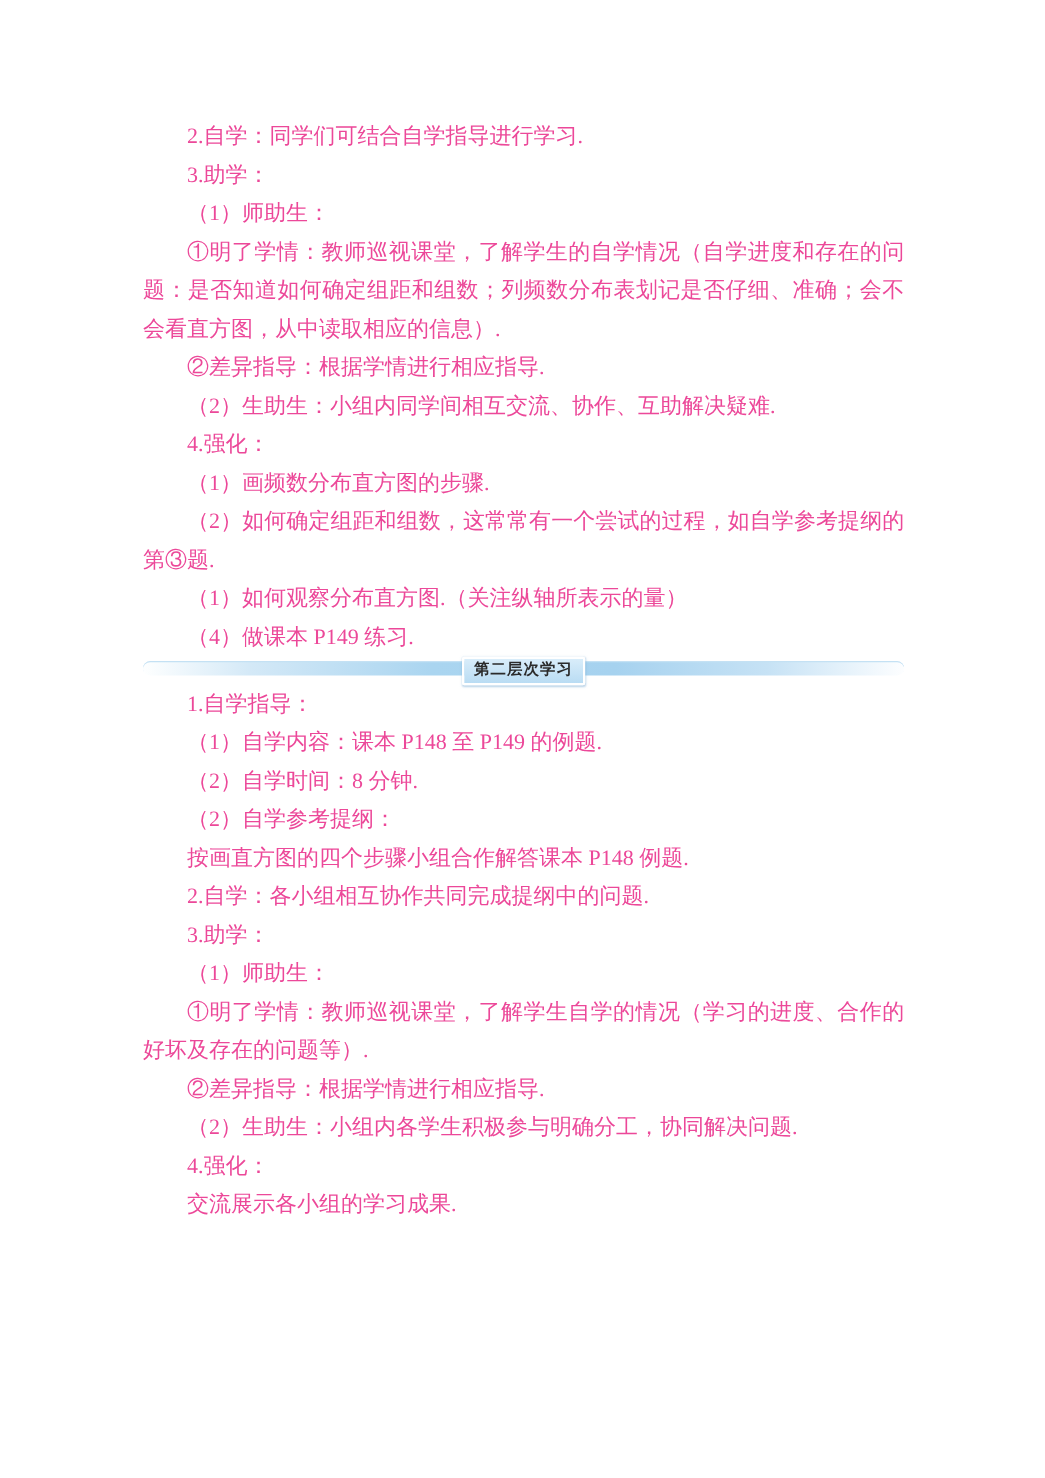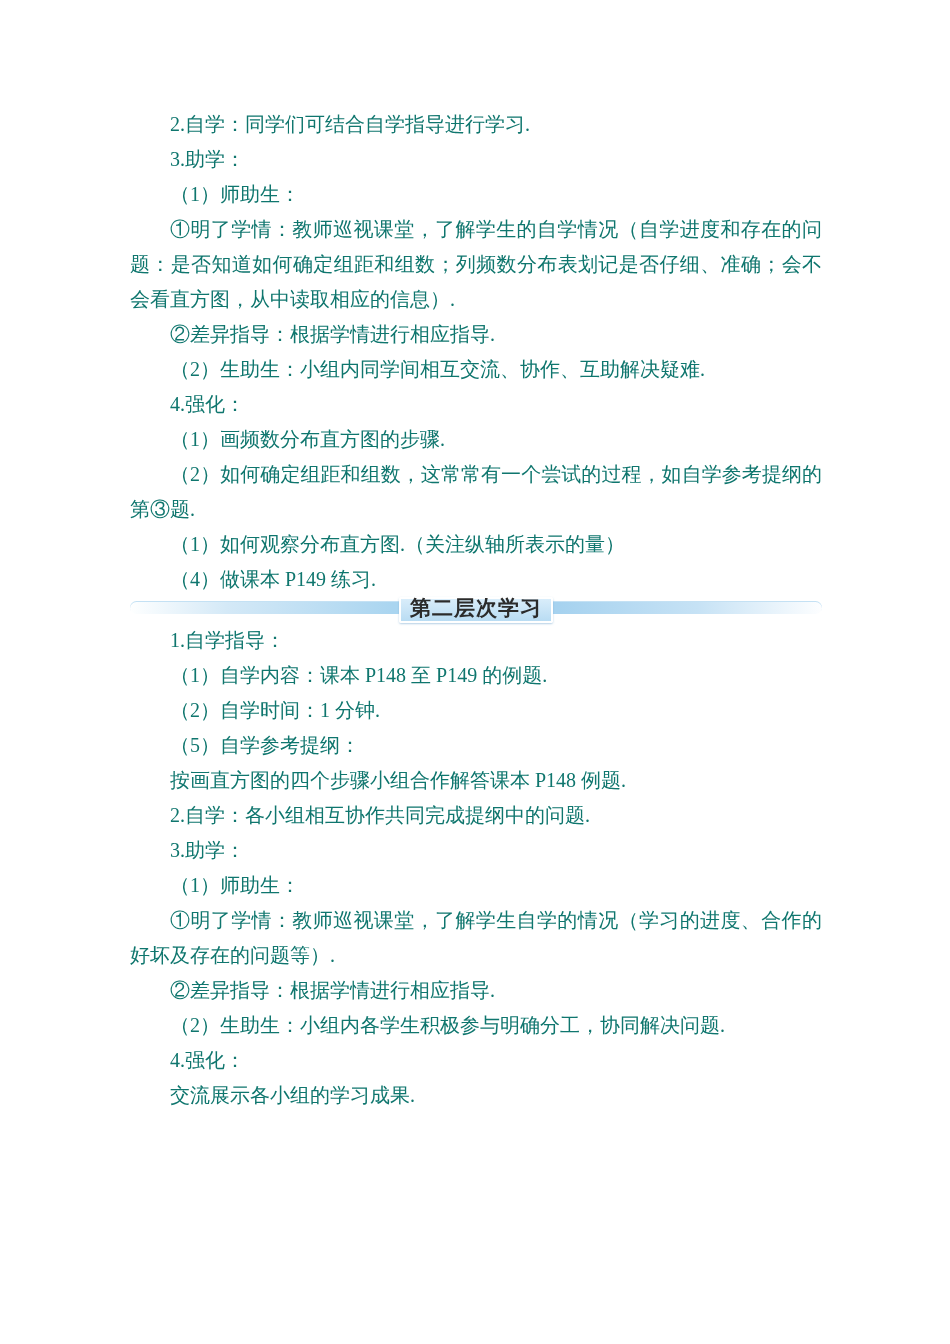--- a/index.html
+++ b/index.html
@@ -11,21 +11,21 @@
     font-family: "Liberation Serif", serif;
   }
   .page {
     position: absolute;
     left: 130px; top: 0;
     width: 692px;
   }
   .sec {
     font-size: 20px;
     line-height: 35px;
-    color: #0f766e;
+    color: #ec4899;
     text-align: justify;
   }
   .sec1 { padding-top: 107px; }
   p.para {
     margin: 0;
     text-indent: 2em;
     word-break: normal;
   }
   
   .divider {
@@ -48,21 +48,21 @@
     transform: translateX(-50%);
     height: 22px;
     line-height: 22px;
     padding: 0 9px;
     background: linear-gradient(#d9edfa, #b9dcf3);
     border: 2px solid #ffffff;
     border-radius: 2px;
     box-shadow: 0 1px 2px rgba(120, 170, 210, 0.55);
     font-family: Liberation Mono, monospace;
     font-weight: bold;
-    font-size: 21px;
+    font-size: 14px;
     letter-spacing: 1px;
     color: #2b2b2b;
     white-space: nowrap;
   }
 </style>
 </head>
 <body>
 
 <div class="page">
 
@@ -81,22 +81,22 @@
   </div>
 
   <div class="divider">
     <div class="divider-bar"></div>
     <div class="divider-label">第二层次学习</div>
   </div>
 
   <div class="sec sec2">
     <p class="para">1.自学指导：</p>
     <p class="para">（1）自学内容：课本 P148 至 P149 的例题.</p>
-    <p class="para">（2）自学时间：1 分钟.</p>
-    <p class="para">（5）自学参考提纲：</p>
+    <p class="para">（2）自学时间：8 分钟.</p>
+    <p class="para">（2）自学参考提纲：</p>
     <p class="para">按画直方图的四个步骤小组合作解答课本 P148 例题.</p>
     <p class="para">2.自学：各小组相互协作共同完成提纲中的问题.</p>
     <p class="para">3.助学：</p>
     <p class="para">（1）师助生：</p>
     <p class="para">①明了学情：教师巡视课堂，了解学生自学的情况（学习的进度、合作的好坏及存在的问题等）.</p>
     <p class="para">②差异指导：根据学情进行相应指导.</p>
     <p class="para">（2）生助生：小组内各学生积极参与明确分工，协同解决问题.</p>
     <p class="para">4.强化：</p>
     <p class="para">交流展示各小组的学习成果.</p>
   </div>

